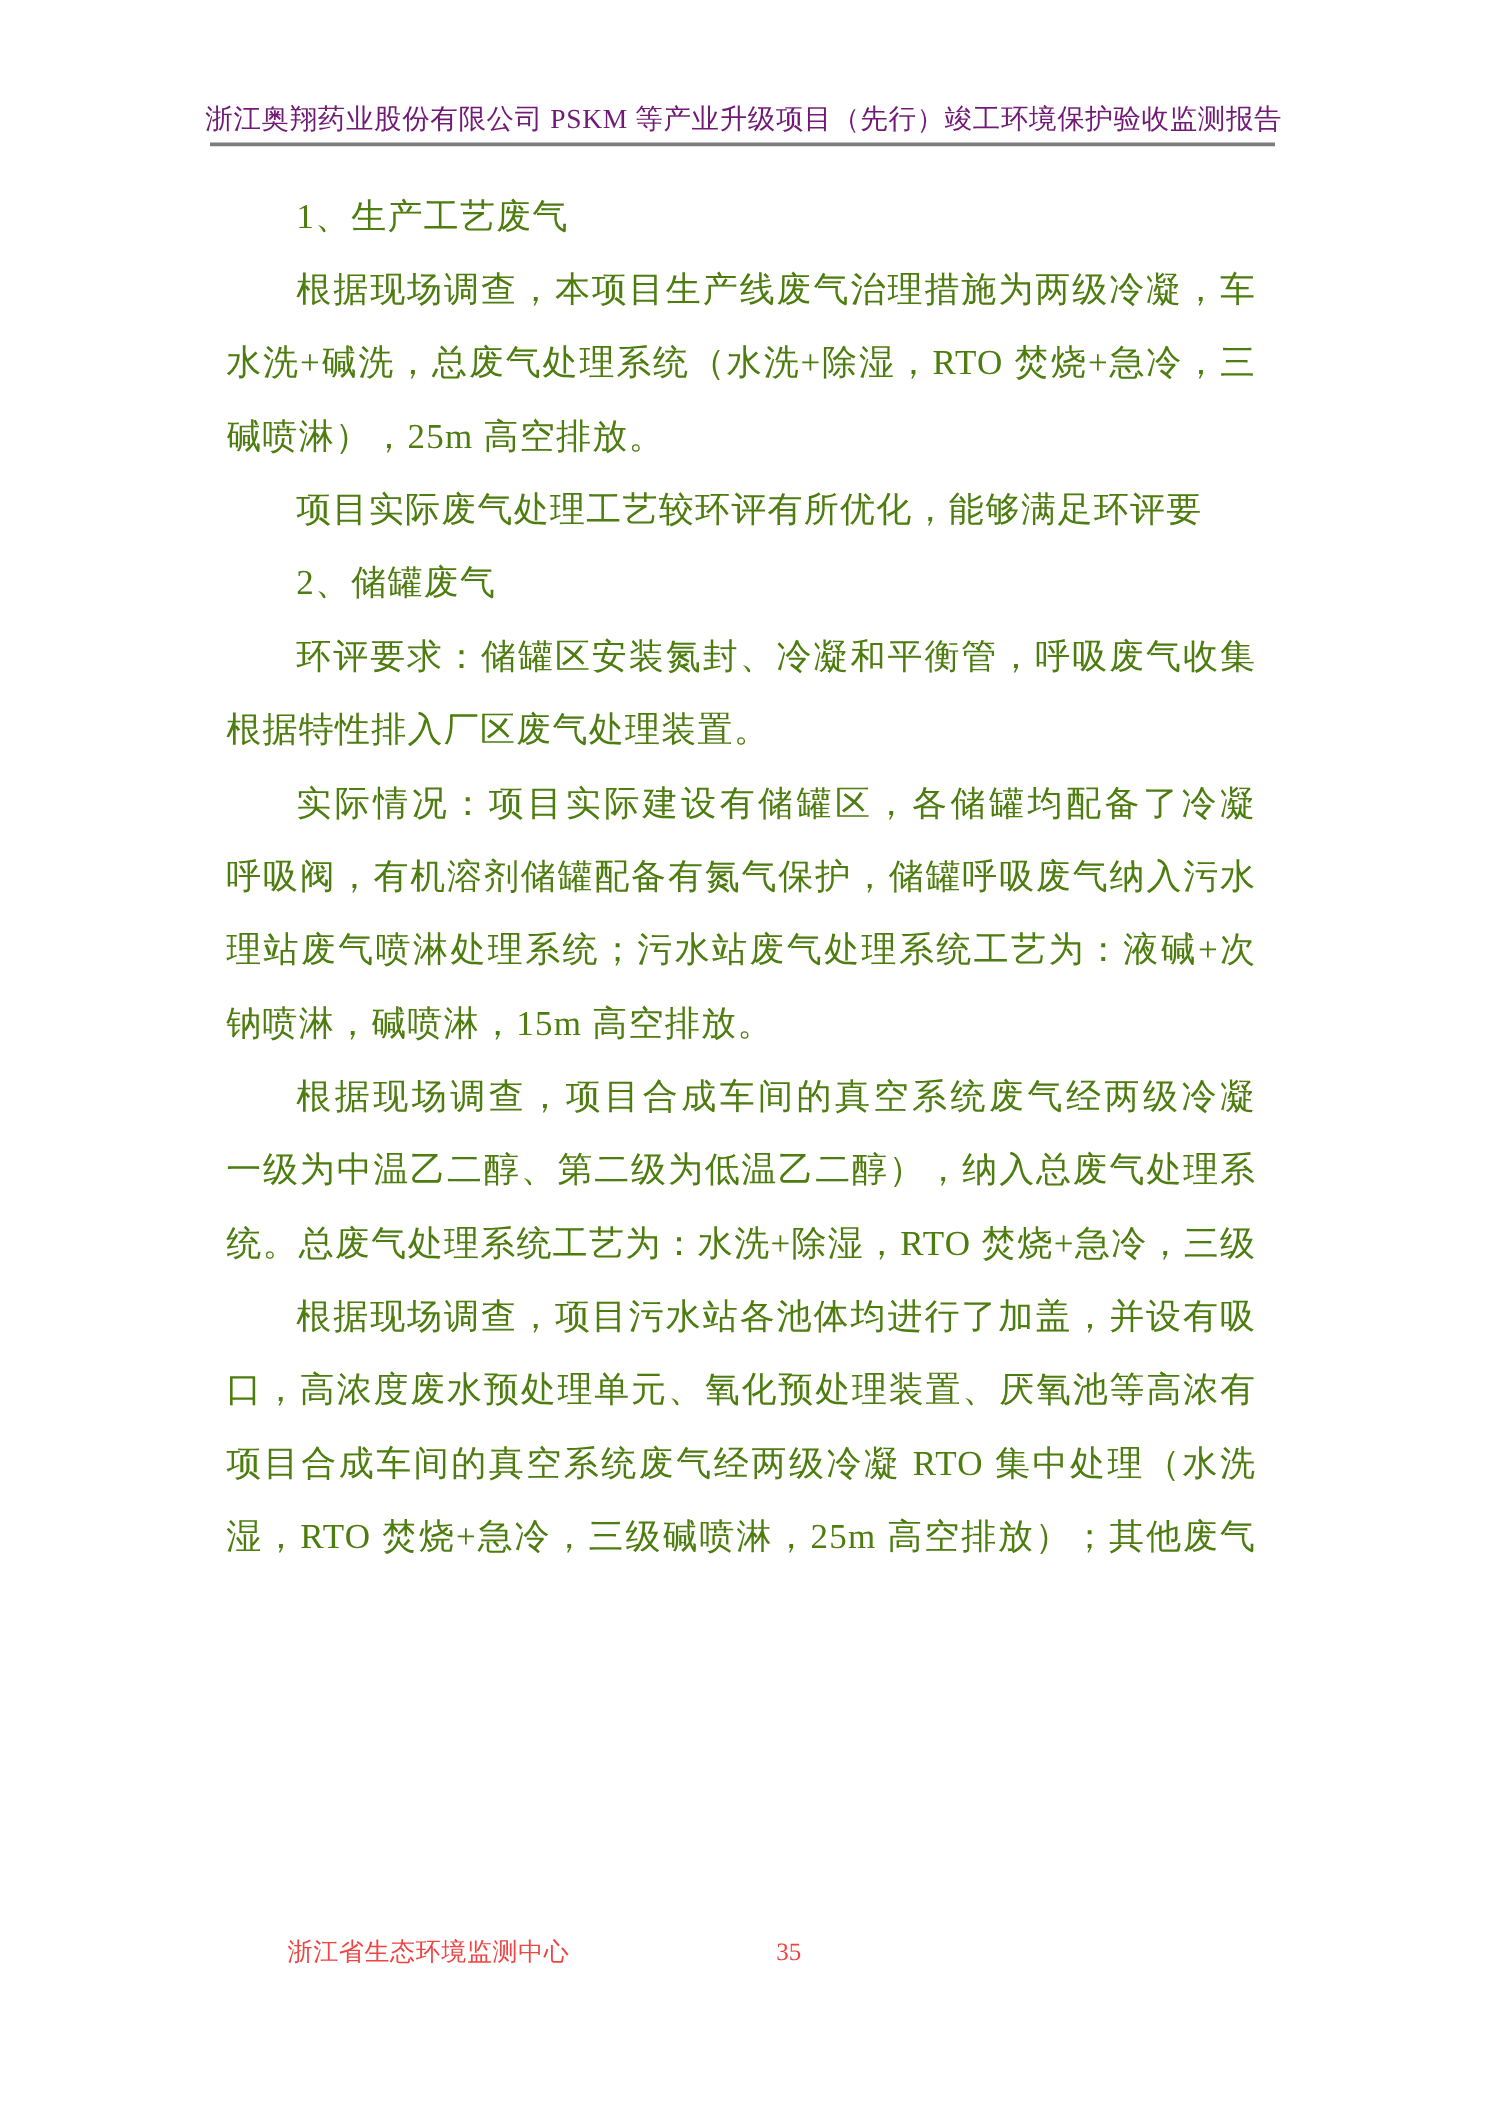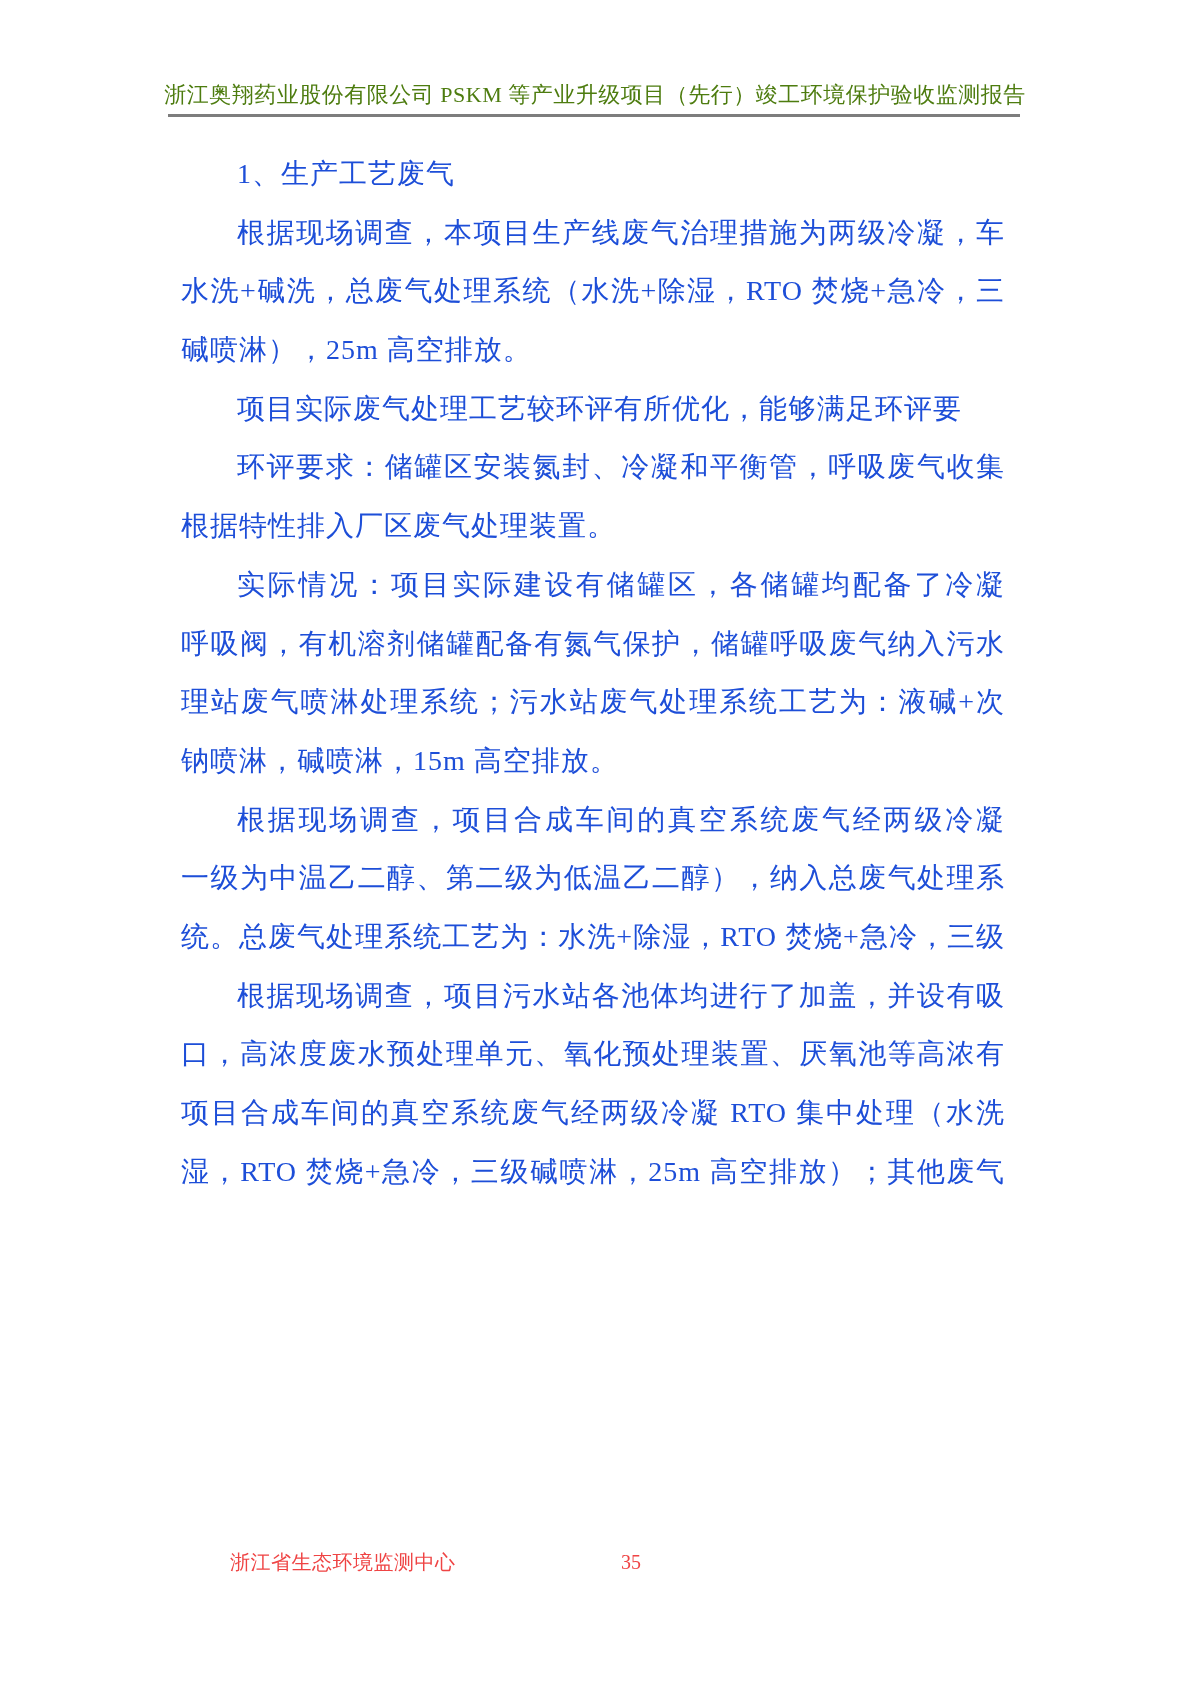--- a/index.html
+++ b/index.html
@@ -18,21 +18,21 @@
   }
   .header-title {
     position: absolute;
     top: 82px;
     left: 0;
     width: 1190px;
     text-align: center;
     font-size: 22px;
     line-height: 26px;
     letter-spacing: 0.5px;
-    color: #4d7c0f;
+    color: #701a75;
     white-space: nowrap;
   }
   .header-rule {
     position: absolute;
     top: 114px;
     left: 168px;
     width: 852px;
     height: 3px;
     background: #7d7d7d;
   }
@@ -40,21 +40,21 @@
     position: absolute;
     top: 145px;
     left: 181px;
     width: 824px;
   }
   .line {
     height: 58.7px;
     line-height: 58.7px;
     font-size: 28px;
     letter-spacing: 1px;
-    color: #1d4ed8;
+    color: #4d7c0f;
     overflow: hidden;
     text-align: left;
   }
   .ind {
     text-indent: 56px;
   }
   .jfull {
     text-align: justify;
     text-align-last: justify;
   }
@@ -89,20 +89,21 @@
 
   <div class="header-title">浙江奥翔药业股份有限公司 PSKM 等产业升级项目（先行）竣工环境保护验收监测报告</div>
   <div class="header-rule"></div>
 
   <div class="doc-body">
     <div class="line ind">1、生产工艺废气</div>
     <div class="line ind jfull">根据现场调查，本项目生产线废气治理措施为两级冷凝，车间</div>
     <div class="line jfull">水洗+碱洗，总废气处理系统（水洗+除湿，RTO 焚烧+急冷，三级</div>
     <div class="line">碱喷淋），25m 高空排放。</div>
     <div class="line ind">项目实际废气处理工艺较环评有所优化，能够满足环评要求。</div>
+    <div class="line ind">2、储罐废气</div>
     <div class="line ind jfull">环评要求：储罐区安装氮封、冷凝和平衡管，呼吸废气收集后</div>
     <div class="line">根据特性排入厂区废气处理装置。</div>
     <div class="line ind jfull">实际情况：项目实际建设有储罐区，各储罐均配备了冷凝器、</div>
     <div class="line jfull">呼吸阀，有机溶剂储罐配备有氮气保护，储罐呼吸废气纳入污水处</div>
     <div class="line jfull">理站废气喷淋处理系统；污水站废气处理系统工艺为：液碱+次氯酸</div>
     <div class="line">钠喷淋，碱喷淋，15m 高空排放。</div>
     <div class="line ind jfull">根据现场调查，项目合成车间的真空系统废气经两级冷凝（第</div>
     <div class="line jfull">一级为中温乙二醇、第二级为低温乙二醇），纳入总废气处理系</div>
     <div class="line jfull">统。总废气处理系统工艺为：水洗+除湿，RTO 焚烧+急冷，三级碱</div>
     <div class="line ind jfull">根据现场调查，项目污水站各池体均进行了加盖，并设有吸风</div>

